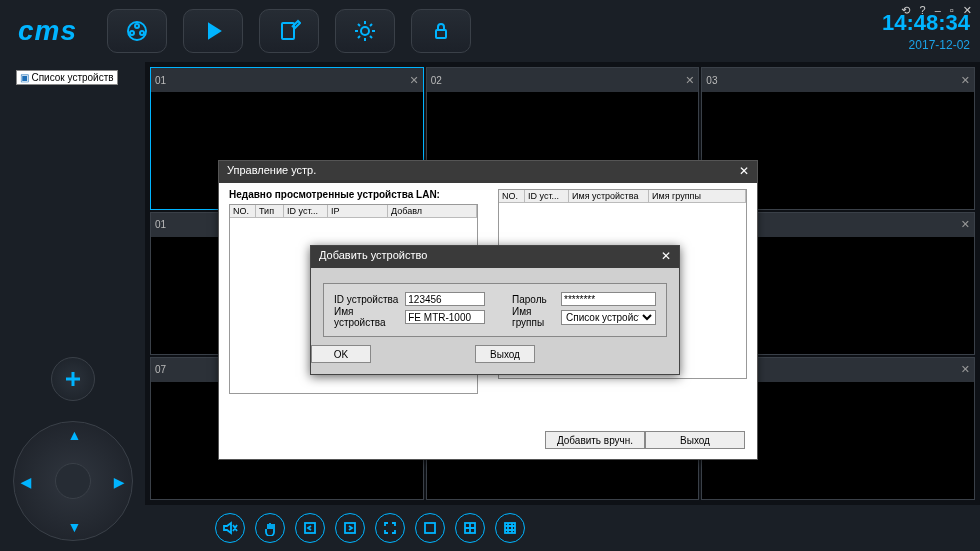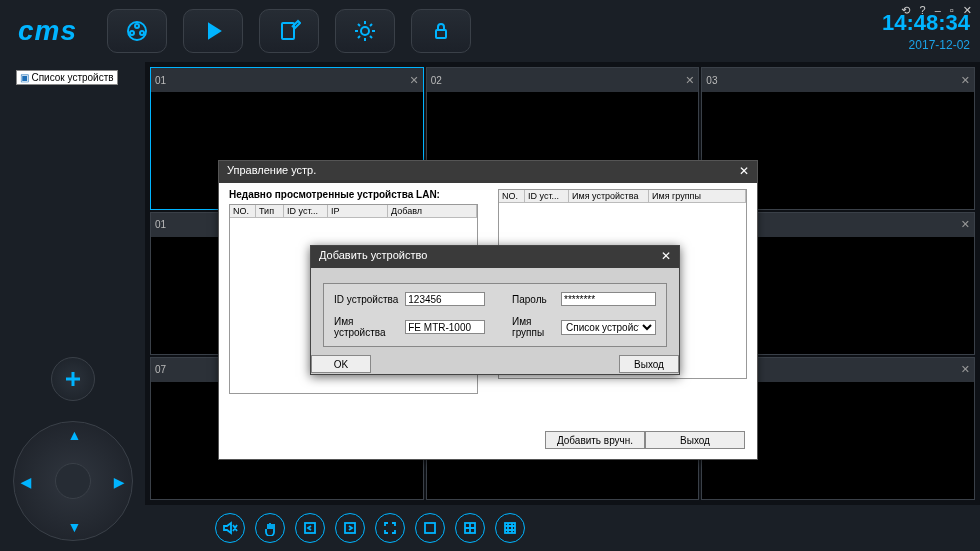--- a/index.html
+++ b/index.html
@@ -107,26 +107,26 @@
   .dlg-footer { position:absolute; bottom:10px; right:12px; display:flex; }
   .w-btn { width:100px; height:18px; font-size:10px; background:#eee; border:1px solid #888; cursor:pointer;}
 
   
   .dialog2 {
     position:absolute; left:310px; top:245px; width:370px; height:130px;
     background:var(--dialog-gray); border:1px solid #444; z-index:20;
     box-shadow: 0 2px 10px rgba(0,0,0,0.6);
   }
   .dlg2-inner { margin:15px 12px 6px; border:1px solid #888; background:#d8d8d8; padding:8px 10px;}
-  .frow { display:flex; align-items:center; margin-bottom:10px; font-size:10px; color:#000;}
+  .frow { display:flex; align-items:center; font-size:10px; color:#000;}
   .flbl { width:80px;}
   .fin { width:80px; height:14px; font-size:10px; border:1px solid #888; padding:0 2px; background:#fff;}
   .fspacer { width:30px;}
   .fsel { width:95px; height:15px; font-size:10px; border:1px solid #888; background:#fff;}
-  .dlg2-btns { display:flex; justify-content:space-between; gap:72px; padding: 2px 0 4px;}
+  .dlg2-btns { display:flex; justify-content:flex-start; gap:104px; padding: 2px 0 4px;}
   .dlg2-btns .w-btn{ width:60px;}
 </style>
 </head>
 <body>
 
 <div class="win-controls">
   <span>⟲</span>
   <span>?</span>
   <span>–</span>
   <span>▫</span>

